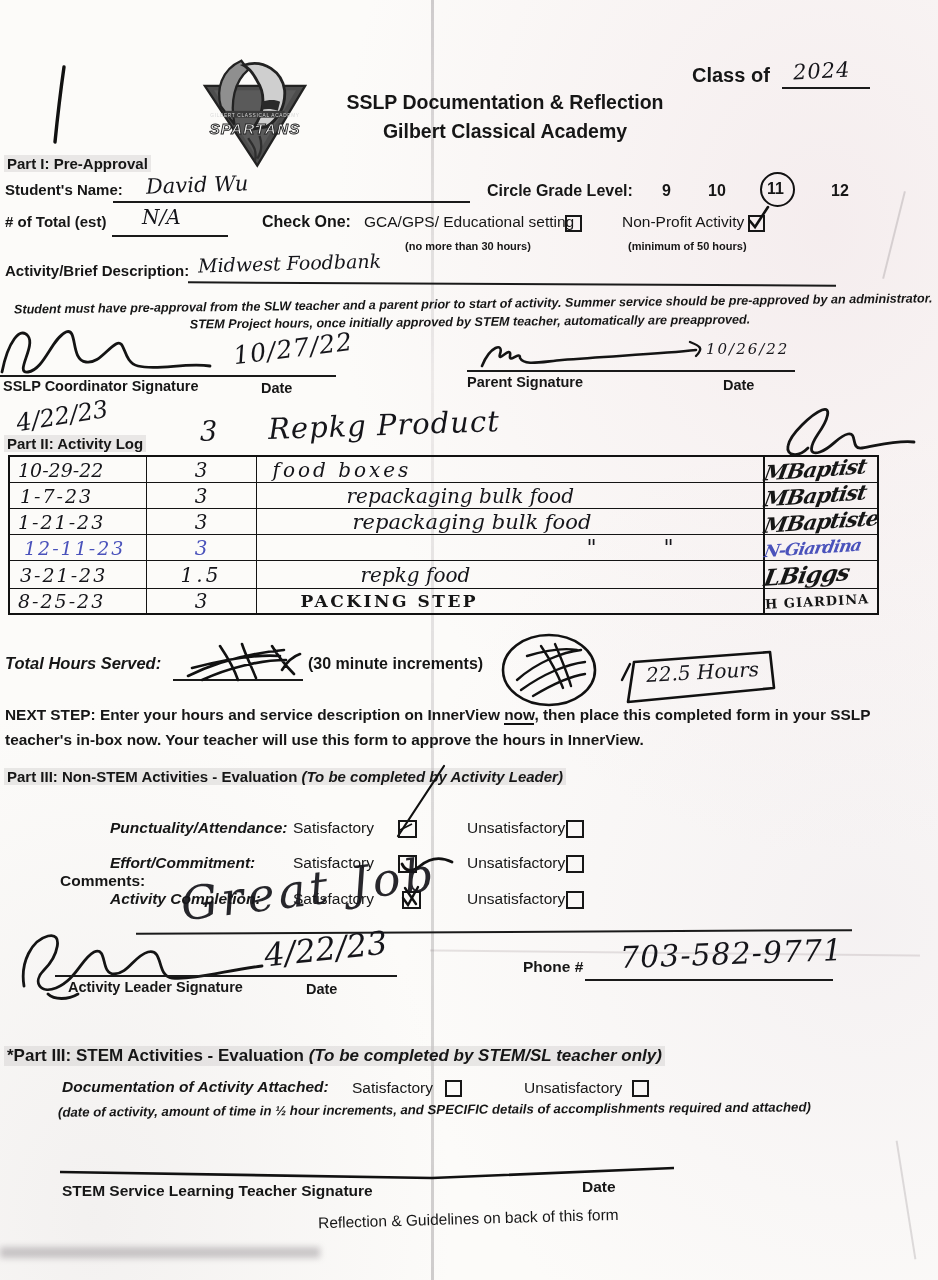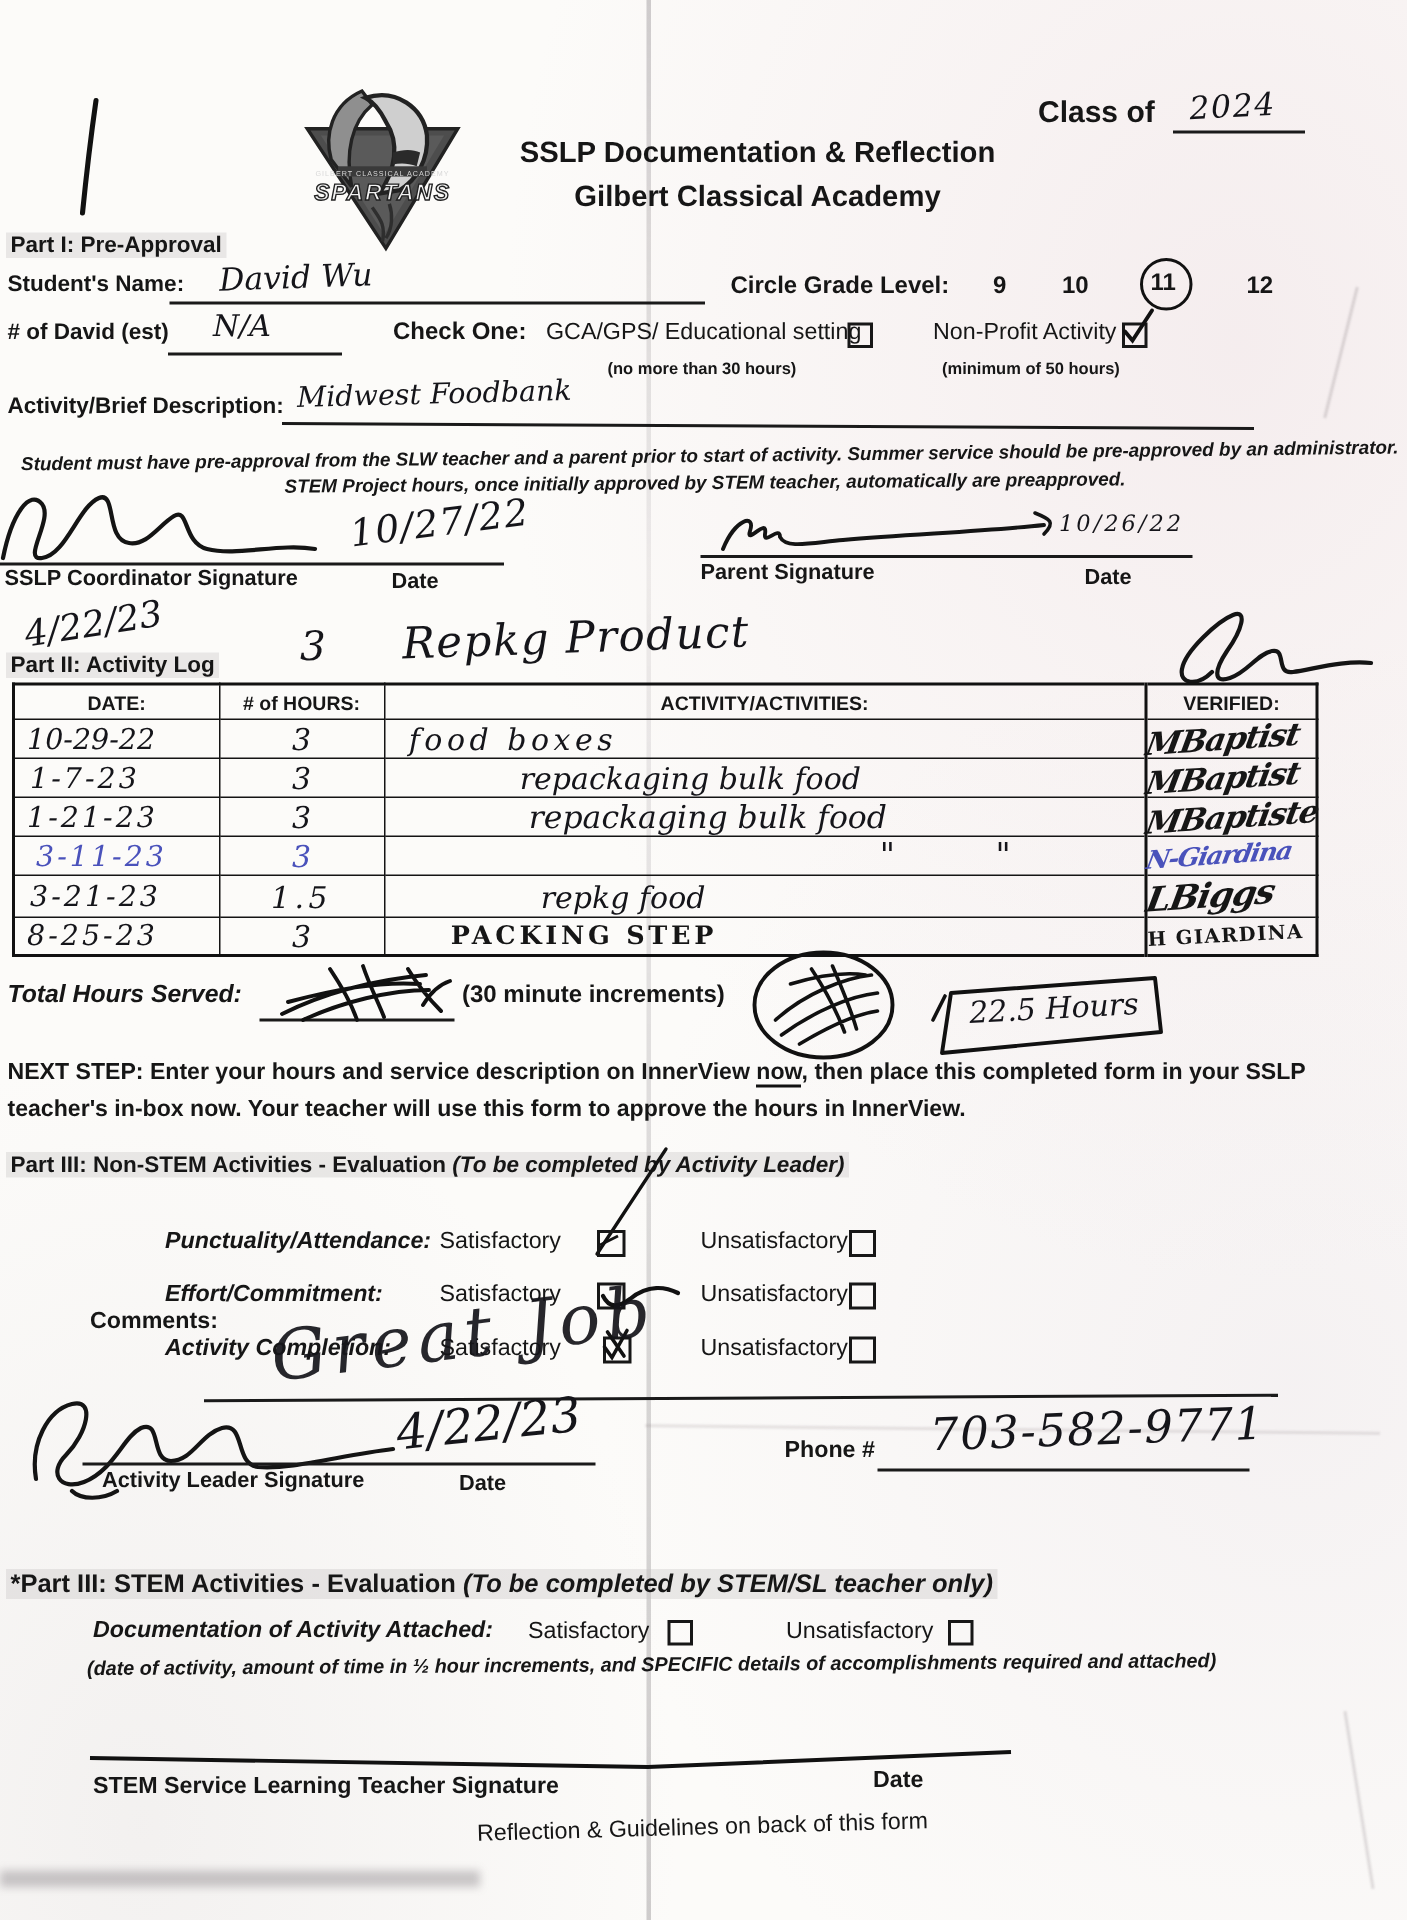--- a/index.html
+++ b/index.html
@@ -74,21 +74,21 @@
   <div class="abs ul" style="left:113px;top:200px;width:357px;"></div>
   <div class="abs hw" style="left:146px;top:173px;font-size:21px;transform:rotate(-2deg);">David Wu</div>
 
   <div class="abs lbl" style="left:487px;top:182px;font-size:16px;">Circle Grade Level:</div>
   <div class="abs b" style="left:662px;top:182px;font-size:16px;">9</div>
   <div class="abs b" style="left:708px;top:182px;font-size:16px;">10</div>
   <div class="abs" style="left:760px;top:172px;width:31px;height:31px;border:2.2px solid #111;border-radius:50%;"></div>
   <div class="abs b" style="left:767px;top:180px;font-size:16px;">11</div>
   <div class="abs b" style="left:831px;top:182px;font-size:16px;">12</div>
 
-  <div class="abs lbl" style="left:5px;top:213px;"># of David (est)</div>
+  <div class="abs lbl" style="left:5px;top:213px;"># of Total (est)</div>
   <div class="abs ul" style="left:112px;top:234px;width:116px;"></div>
   <div class="abs hw" style="left:142px;top:205px;font-size:20px;">N/A</div>
 
   <div class="abs lbl" style="left:262px;top:213px;font-size:16px;">Check One:</div>
   <div class="abs" style="left:364px;top:213px;font-size:15.5px;white-space:nowrap;">GCA/GPS/ Educational setting</div>
   <span class="cb" style="left:565px;top:215px;"></span>
   <div class="abs" style="left:622px;top:213px;font-size:15.5px;white-space:nowrap;">Non-Profit Activity</div>
   <span class="cb" style="left:748px;top:215px;"></span>
   <svg class="abs" style="left:746px;top:203px;" width="26" height="28" viewBox="0 0 26 28">
     <path d="M4,18 L9,24 L22,4" fill="none" stroke="#111" stroke-width="2.6" stroke-linecap="round"></path>
@@ -129,46 +129,40 @@
   <div class="abs lbl hl" style="left:4px;top:435px;">Part II:  Activity Log</div>
 
   <table class="log abs" style="left:8px;top:455px;width:869px;border:2.4px solid #111;">
     <colgroup>
         <col style="width:137px">
         <col style="width:110px">
         <col style="width:508px">
         <col style="width:114px">
       </colgroup>
     <tbody>
-        <tr>
-      <th>DATE:</th>
-      <th># of HOURS:</th>
-      <th>ACTIVITY/ACTIVITIES:</th>
-      <th class="vercol">VERIFIED:</th>
-    </tr>
     <tr>
       <td><span class="hw" style="font-size:19px;padding-left:8px;">10-29-22</span></td>
       <td style="text-align:center;"><span class="hw" style="font-size:20px;">3</span></td>
       <td><span class="hw" style="font-size:20px;padding-left:16px;letter-spacing:3px;">food boxes</span></td>
       <td class="vercol"><span class="scrawl" style="font-size:21px;">MBaptist</span></td>
     </tr>
     <tr>
       <td><span class="hw" style="font-size:19px;padding-left:10px;letter-spacing:2px;">1-7-23</span></td>
       <td style="text-align:center;"><span class="hw" style="font-size:20px;">3</span></td>
       <td><span class="hw" style="font-size:20px;padding-left:90px;">repackaging bulk food</span></td>
       <td class="vercol"><span class="scrawl" style="font-size:21px;">MBaptist</span></td>
     </tr>
     <tr>
       <td><span class="hw" style="font-size:19px;padding-left:8px;letter-spacing:2px;">1-21-23</span></td>
       <td style="text-align:center;"><span class="hw" style="font-size:20px;">3</span></td>
       <td><span class="hw" style="font-size:21px;padding-left:96px;">repackaging bulk food</span></td>
       <td class="vercol"><span class="scrawl" style="font-size:21px;">MBaptiste</span></td>
     </tr>
     <tr>
-      <td><span class="hw blue" style="font-size:19px;padding-left:14px;letter-spacing:2px;">3-11-23</span></td>
+      <td><span class="hw blue" style="font-size:19px;padding-left:14px;letter-spacing:2px;">12-11-23</span></td>
       <td style="text-align:center;"><span class="hw blue" style="font-size:20px;">3</span></td>
       <td><span class="hw" style="font-size:22px;padding-left:330px;word-spacing:60px;">"        "</span></td>
       <td class="vercol"><span class="scrawl blue" style="font-size:17px;">N-Giardina</span></td>
     </tr>
     <tr>
       <td><span class="hw" style="font-size:19px;padding-left:10px;letter-spacing:2px;">3-21-23</span></td>
       <td style="text-align:center;"><span class="hw" style="font-size:20px;letter-spacing:3px;">1.5</span></td>
       <td><span class="hw" style="font-size:20px;padding-left:104px;">repkg food</span></td>
       <td class="vercol"><span class="scrawl" style="font-size:23px;">LBiggs</span></td>
     </tr>

